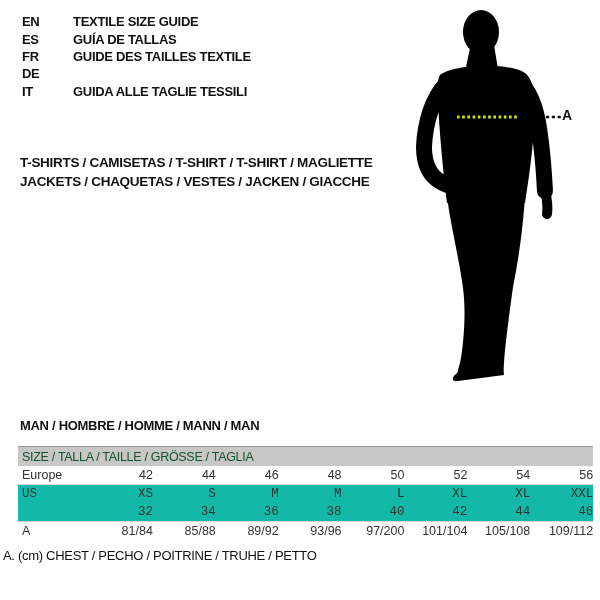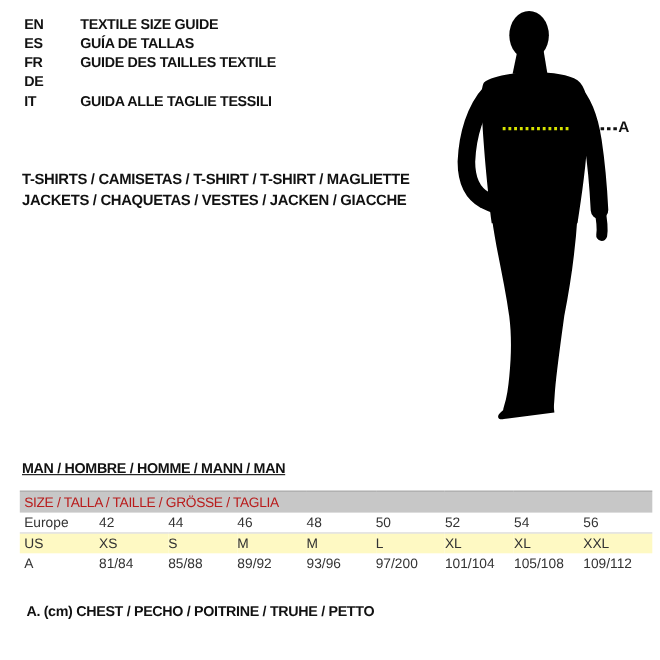--- a/index.html
+++ b/index.html
@@ -13,34 +13,34 @@
   .lang-row{display:flex;align-items:center;height:17.4px;gap:15px;}
   .lang-code{width:36px;font-size:13px;font-weight:700;}
   .lang-label{font-size:13px;font-weight:700;}
   
   .categories{position:absolute;left:20px;top:106px;line-height:18.5px;
     font-size:13.5px;font-weight:700;margin-top:48px;}
   
   .figure-svg{position:absolute;left:415px;top:5px;}
   .measure-label{position:absolute;left:562px;top:107px;font-size:14px;font-weight:700;}
   
-  .section-title{position:absolute;left:20px;top:418px;font-size:13px;font-weight:700;text-decoration:underline;}
+  .section-title{position:absolute;left:20px;top:418px;font-size:13px;font-weight:700;}
   
   .size-table{position:absolute;left:18px;top:446px;width:575px;
     border-collapse:collapse;table-layout:fixed;font-size:12.5px;color:#333;}
   .size-table th{
     background:#c7c7c7;border-top:1px solid #979797;height:19px;
-    text-align:left;font-weight:400;padding:0 0 0 4px;color:#b91c1c;}
-  .size-table td{height:18px;padding:0;text-align:left;}
+    text-align:left;font-weight:400;padding:0 0 0 4px;color:#14532d;}
+  .size-table td{height:18px;padding:0;text-align:right;}
   .size-table td.rowlabel{text-align:left;padding-left:4px;}
   tr.r0 td{border-bottom:1px solid #d4d4d4;}
-  tr.r1 td, tr.r2 td{background:#fef9c3;}
+  tr.r1 td, tr.r2 td{background:#14b8a6;font-family:Liberation Mono, monospace;}
   tr.r2 td{border-bottom:1px solid #d4d4d4;}
   
-  .footnote{position:absolute;left:24px;top:548px;font-size:13px;font-weight:700;}
+  .footnote{position:absolute;left:3px;top:548px;font-size:13px;font-weight:400;}
 </style>
 </head>
 <body>
 
 <div class="lang-list">
   <div class="lang-row">
     <span class="lang-code cond">EN</span>
     <span class="lang-label cond">TEXTILE SIZE GUIDE</span>
   </div>
   <div class="lang-row">
@@ -107,20 +107,31 @@
       <td class="rowlabel">US</td>
       <td>XS</td>
       <td>S</td>
       <td>M</td>
       <td>M</td>
       <td>L</td>
       <td>XL</td>
       <td>XL</td>
       <td>XXL</td>
     </tr>
+    <tr class="r2">
+      <td class="rowlabel"></td>
+      <td>32</td>
+      <td>34</td>
+      <td>36</td>
+      <td>38</td>
+      <td>40</td>
+      <td>42</td>
+      <td>44</td>
+      <td>46</td>
+    </tr>
     <tr class="r3">
       <td class="rowlabel">A</td>
       <td>81/84</td>
       <td>85/88</td>
       <td>89/92</td>
       <td>93/96</td>
       <td>97/200</td>
       <td>101/104</td>
       <td>105/108</td>
       <td>109/112</td>

